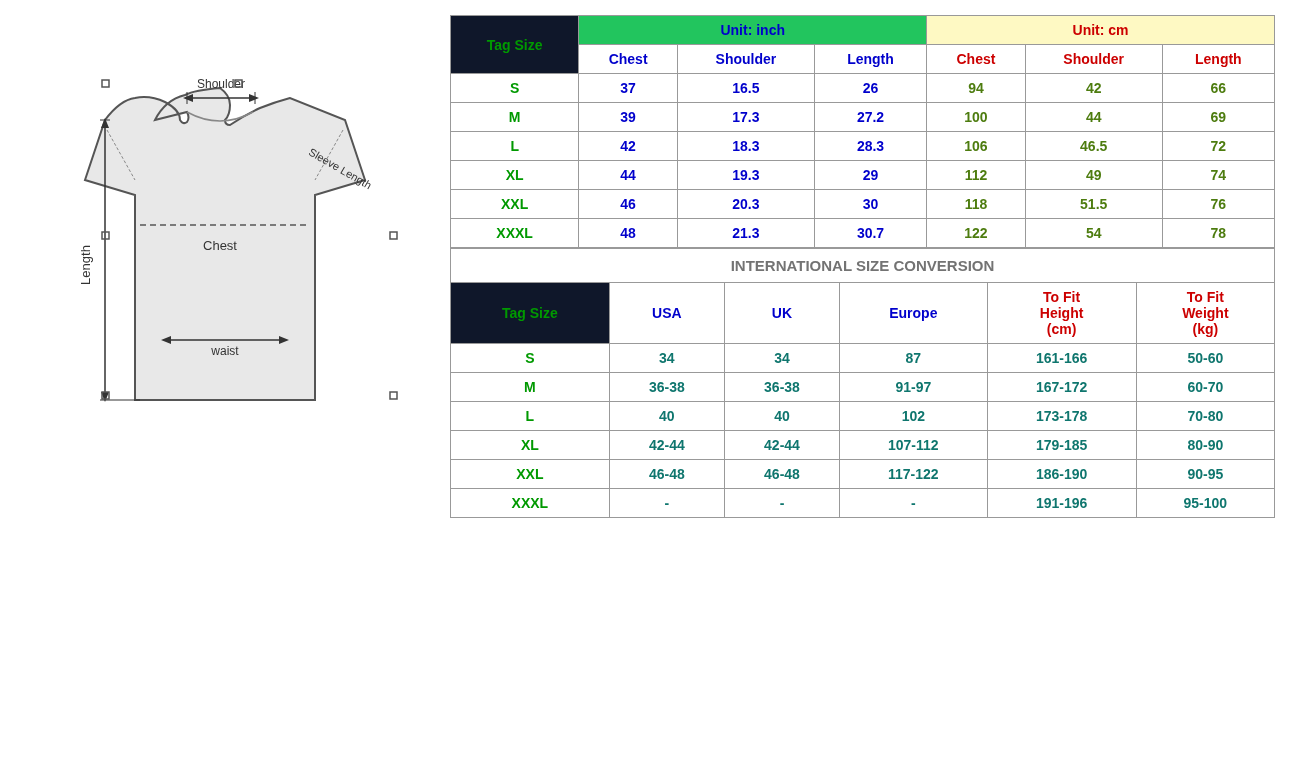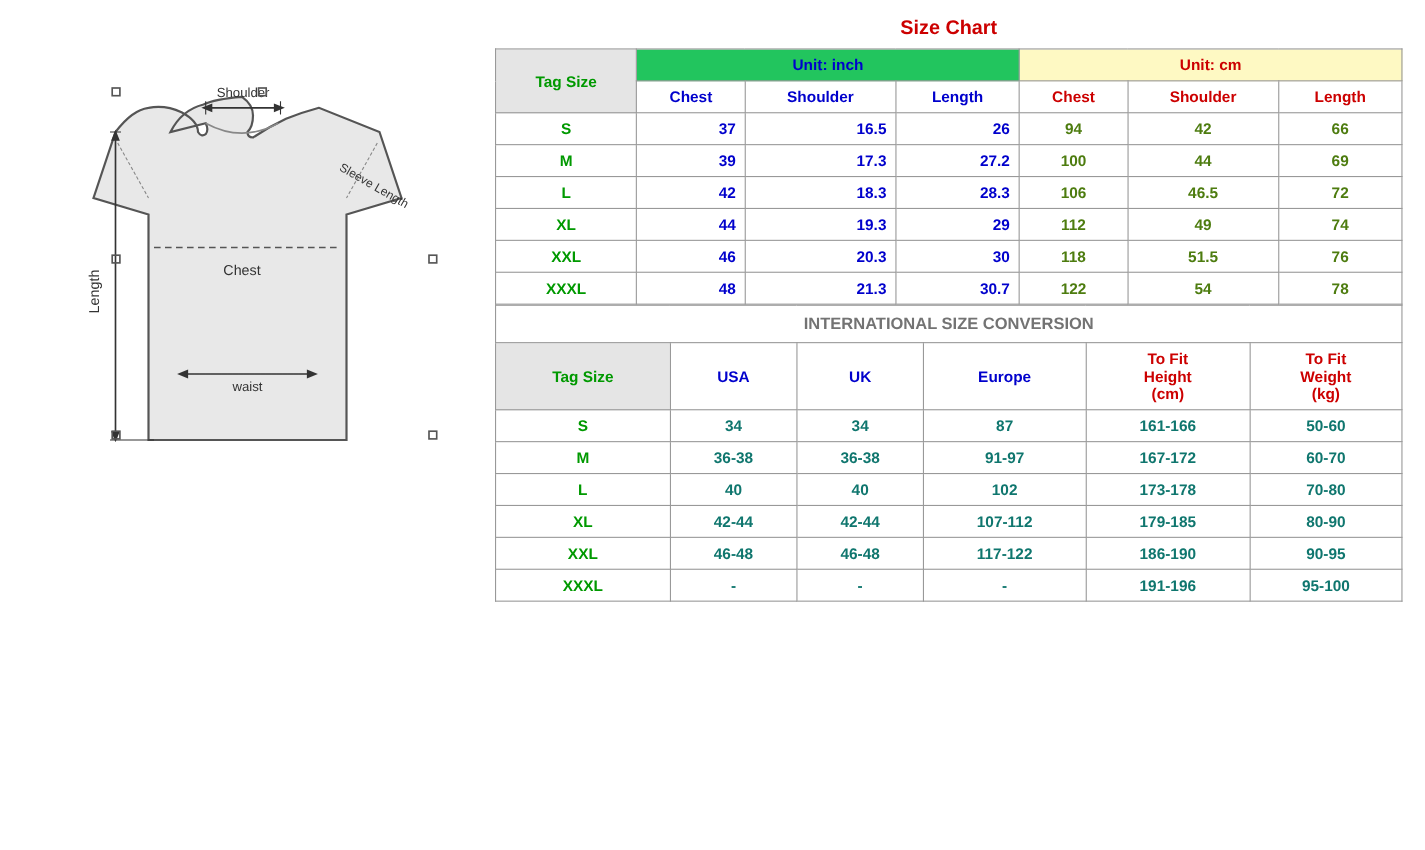--- a/index.html
+++ b/index.html
@@ -71,21 +71,21 @@
 
     .col-header-red {
       color: #cc0000;
       font-weight: bold;
       background: #fff;
     }
 
     .tag-size-header {
       color: #009900;
       font-weight: bold;
-      background: #e5e5e5;
+      background: #0f172a;
     }
 
     .tag-size-cell {
       color: #009900;
       font-weight: bold;
     }
 
     .inch-group-header {
       color: #0000cc;
       font-weight: bold;
@@ -94,21 +94,20 @@
 
     .cm-group-header {
       color: #cc0000;
       font-weight: bold;
       background: #fef9c3;
     }
 
     .data-cell-blue {
       color: #0000cc;
       font-weight: bold;
-      text-align: right;
     }
 
     .data-cell-red {
       color: #4d7c0f;
       font-weight: bold;
     }
 
     .conversion-note {
       font-size: 14px;
       font-weight: bold;
@@ -201,21 +200,20 @@
       <rect x="67" y="352" width="7" height="7" fill="none" stroke="#555" stroke-width="1.5"></rect>
       <rect x="355" y="352" width="7" height="7" fill="none" stroke="#555" stroke-width="1.5"></rect>
       <rect x="200" y="40" width="7" height="7" fill="none" stroke="#555" stroke-width="1.5"></rect>
       <rect x="67" y="40" width="7" height="7" fill="none" stroke="#555" stroke-width="1.5"></rect>
     </svg>
   </div>
 </div>
 
 <div class="right-panel">
 
-  <div class="size-chart-title">Size Chart</div>
 
   <table>
     <thead>
       <tr>
         <th rowspan="2" class="tag-size-header">Tag Size</th>
         <th colspan="3" class="inch-group-header">Unit: inch</th>
         <th colspan="3" class="cm-group-header">Unit: cm</th>
       </tr>
       <tr>
         <th class="col-header-blue">Chest</th>

